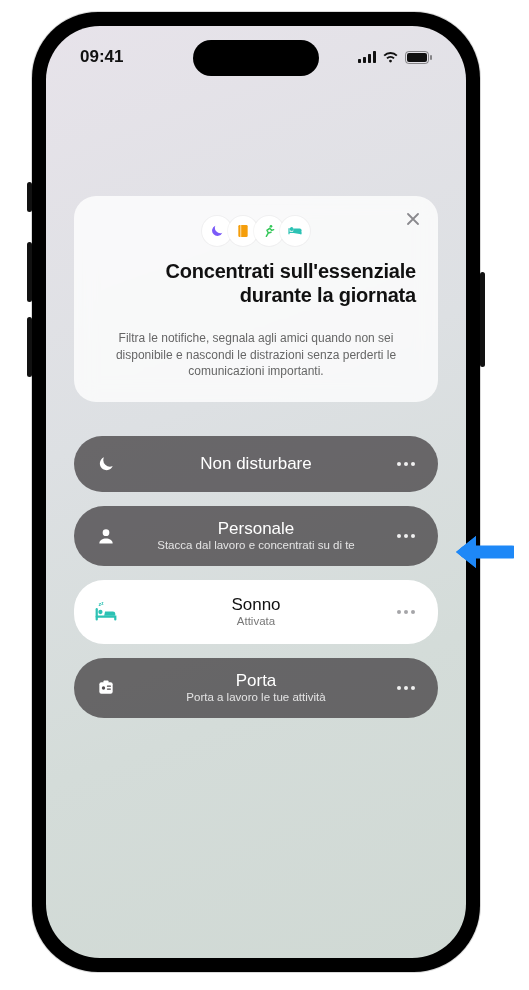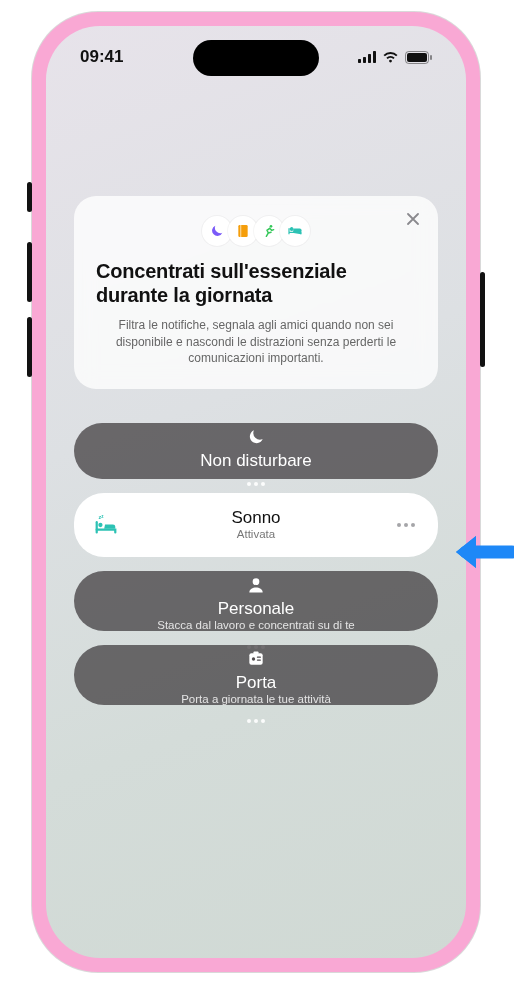--- a/index.html
+++ b/index.html
@@ -10,21 +10,21 @@
     height: 990px;
     position: relative;
   }
   .device-frame {
     position: absolute;
     top: 12px;
     left: 32px;
     width: 448px;
     height: 960px;
     border-radius: 66px;
-    background: #f9a8d4;
+    background: #000000;
     padding: 14px;
     box-shadow: 0 0 0 1px rgba(0,0,0,0.15);
   }
   .side-btn {
     position: absolute;
     background: #111;
     border-radius: 3px;
   }
   .btn-silence { left: -5px; top: 170px; width: 5px; height: 30px; }
   .btn-volup   { left: -5px; top: 230px; width: 5px; height: 60px; }
@@ -101,24 +101,24 @@
     border-radius: 15px;
     background: #fff;
     display: flex; align-items:center; justify-content:center;
     margin: 0 -2px;
     box-shadow: 0 0 0 1px rgba(0,0,0,0.04);
   }
   .pill svg { width: 16px; height: 16px; }
   .info-title {
     font-size: 20px;
     font-weight: 700;
-    text-align: left;
+    text-align: right;
     color: #111;
     line-height: 1.18;
-    margin-bottom: 10px;
+    margin-bottom: 23px;
     letter-spacing: -0.2px;
   }
   .info-desc {
     font-size: 12px;
     color: #666;
     text-align: center;
     line-height: 1.38;
   }
 
   .focus-list { margin-top: 34px; display:flex; flex-direction:column; gap: 14px; }
@@ -128,21 +128,20 @@
     height: 56px;
     display: flex;
     align-items: center;
     padding: 0 18px;
     position: relative;
     cursor: pointer;
   }
   .focus-item.dark {
     background: rgba(60,55,58,0.72);
     color: #fff;
-    flex-direction: column;
   }
   .focus-item.tall { height: 60px; }
   .focus-item.light {
     background: #fff;
     color: #111;
     height: 64px;
   }
   .focus-icon {
     width: 28px; height: 28px;
     display:flex; align-items:center; justify-content:center;
@@ -257,20 +256,40 @@
           </div>
           <div class="focus-more">
             <div class="dots">
                 <span></span>
                 <span></span>
                 <span></span>
               </div>
           </div>
         </div>
 
+        <div class="focus-item dark tall">
+          <div class="focus-icon">
+            <svg width="20" height="20" viewBox="0 0 24 24">
+                <circle cx="12" cy="8" r="4" fill="#fff"></circle>
+                <path d="M4 21c0-4 4-6 8-6s8 2 8 6" fill="#fff"></path>
+              </svg>
+          </div>
+          <div class="focus-text">
+            <div class="focus-label">Personale</div>
+            <div class="focus-sub">Stacca dal lavoro e concentrati su di te</div>
+          </div>
+          <div class="focus-more">
+            <div class="dots">
+                <span></span>
+                <span></span>
+                <span></span>
+              </div>
+          </div>
+        </div>
+
         <div class="focus-item light">
           <div class="focus-icon">
             <svg width="26" height="26" viewBox="0 0 28 28">
               <text x="6" y="8" font-size="6" fill="#2cc2b4" font-weight="700">z</text>
               <text x="9" y="6" font-size="5" fill="#2cc2b4" font-weight="700">z</text>
               <path d="M4 22V11" stroke="#2cc2b4" stroke-width="2.4" stroke-linecap="round"></path>
               <path d="M4 19h20v3" stroke="#2cc2b4" stroke-width="2.4" stroke-linecap="round" fill="none"></path>
               <circle cx="8" cy="14" r="2.3" fill="#2cc2b4"></circle>
               <path d="M12 18h11a1 1 0 001-1v-1a2.5 2.5 0 00-2.5-2.5H13L12 18z" fill="#2cc2b4"></path>
             </svg>
@@ -284,50 +303,30 @@
                 <span></span>
                 <span></span>
                 <span></span>
               </div>
           </div>
         </div>
 
         <div class="focus-item dark tall">
           <div class="focus-icon">
             <svg width="20" height="20" viewBox="0 0 24 24">
-                <circle cx="12" cy="8" r="4" fill="#fff"></circle>
-                <path d="M4 21c0-4 4-6 8-6s8 2 8 6" fill="#fff"></path>
-              </svg>
-          </div>
-          <div class="focus-text">
-            <div class="focus-label">Personale</div>
-            <div class="focus-sub">Stacca dal lavoro e concentrati su di te</div>
-          </div>
-          <div class="focus-more">
-            <div class="dots">
-                <span></span>
-                <span></span>
-                <span></span>
-              </div>
-          </div>
-        </div>
-
-        <div class="focus-item dark tall">
-          <div class="focus-icon">
-            <svg width="20" height="20" viewBox="0 0 24 24">
                 <rect x="4" y="5" width="16" height="14" rx="2.5" fill="#fff"></rect>
                 <circle cx="9" cy="12" r="2" fill="rgba(60,55,58,0.9)"></circle>
                 <rect x="13" y="9" width="5" height="1.6" rx="0.8" fill="rgba(60,55,58,0.9)"></rect>
                 <rect x="13" y="12.5" width="5" height="1.6" rx="0.8" fill="rgba(60,55,58,0.9)"></rect>
                 <rect x="9" y="3" width="6" height="3" rx="1" fill="#fff"></rect>
               </svg>
           </div>
           <div class="focus-text">
             <div class="focus-label">Porta</div>
-            <div class="focus-sub">Porta a giornata le tue attività</div>
+            <div class="focus-sub">Porta a lavoro le tue attività</div>
           </div>
           <div class="focus-more">
             <div class="dots">
                 <span></span>
                 <span></span>
                 <span></span>
               </div>
           </div>
         </div>
 

